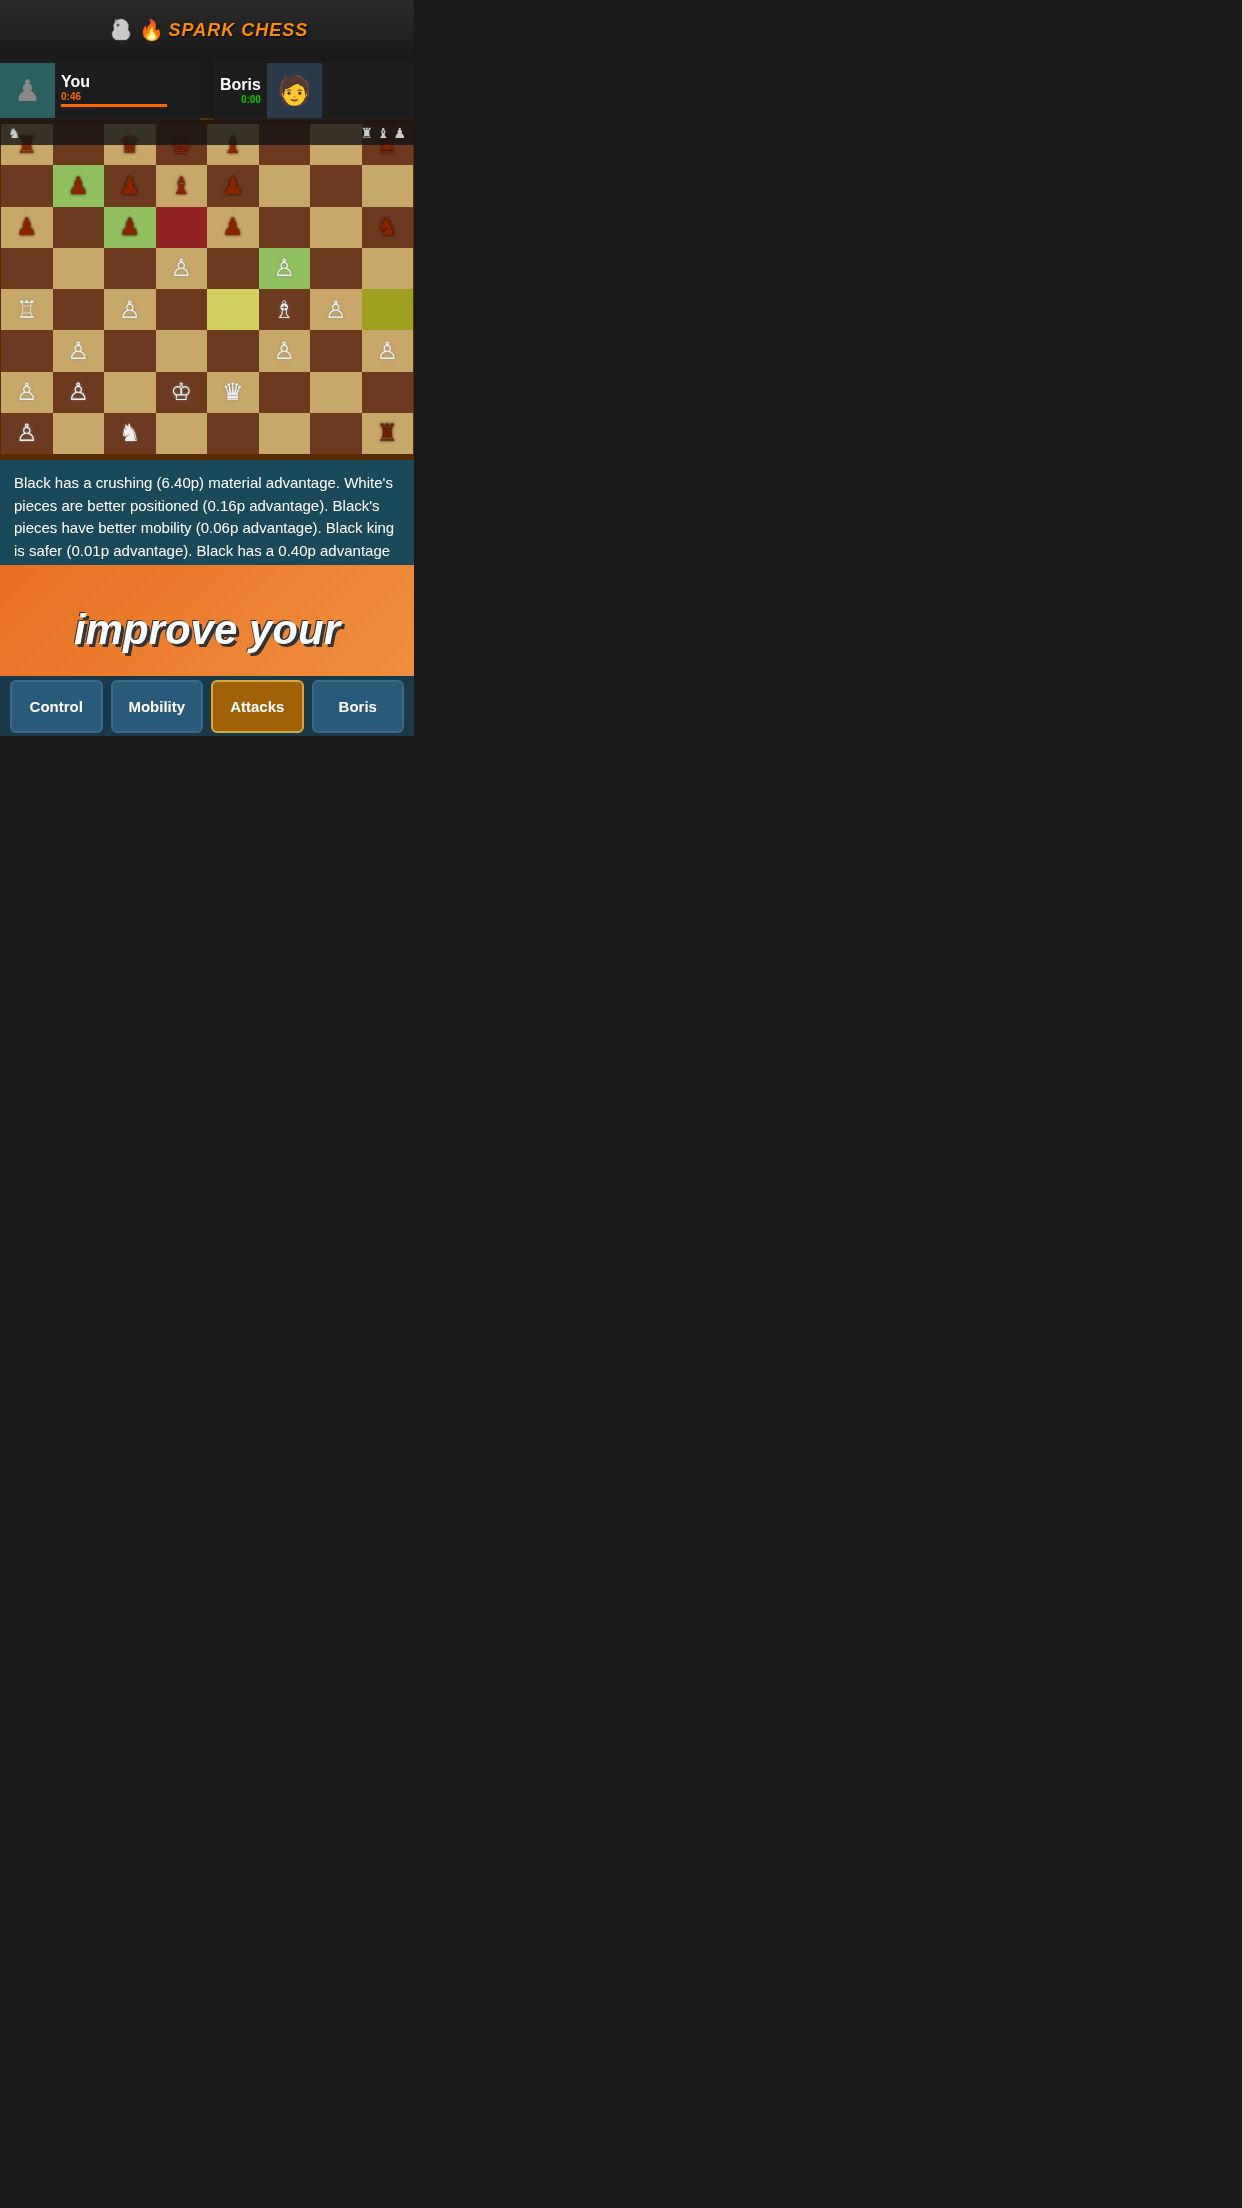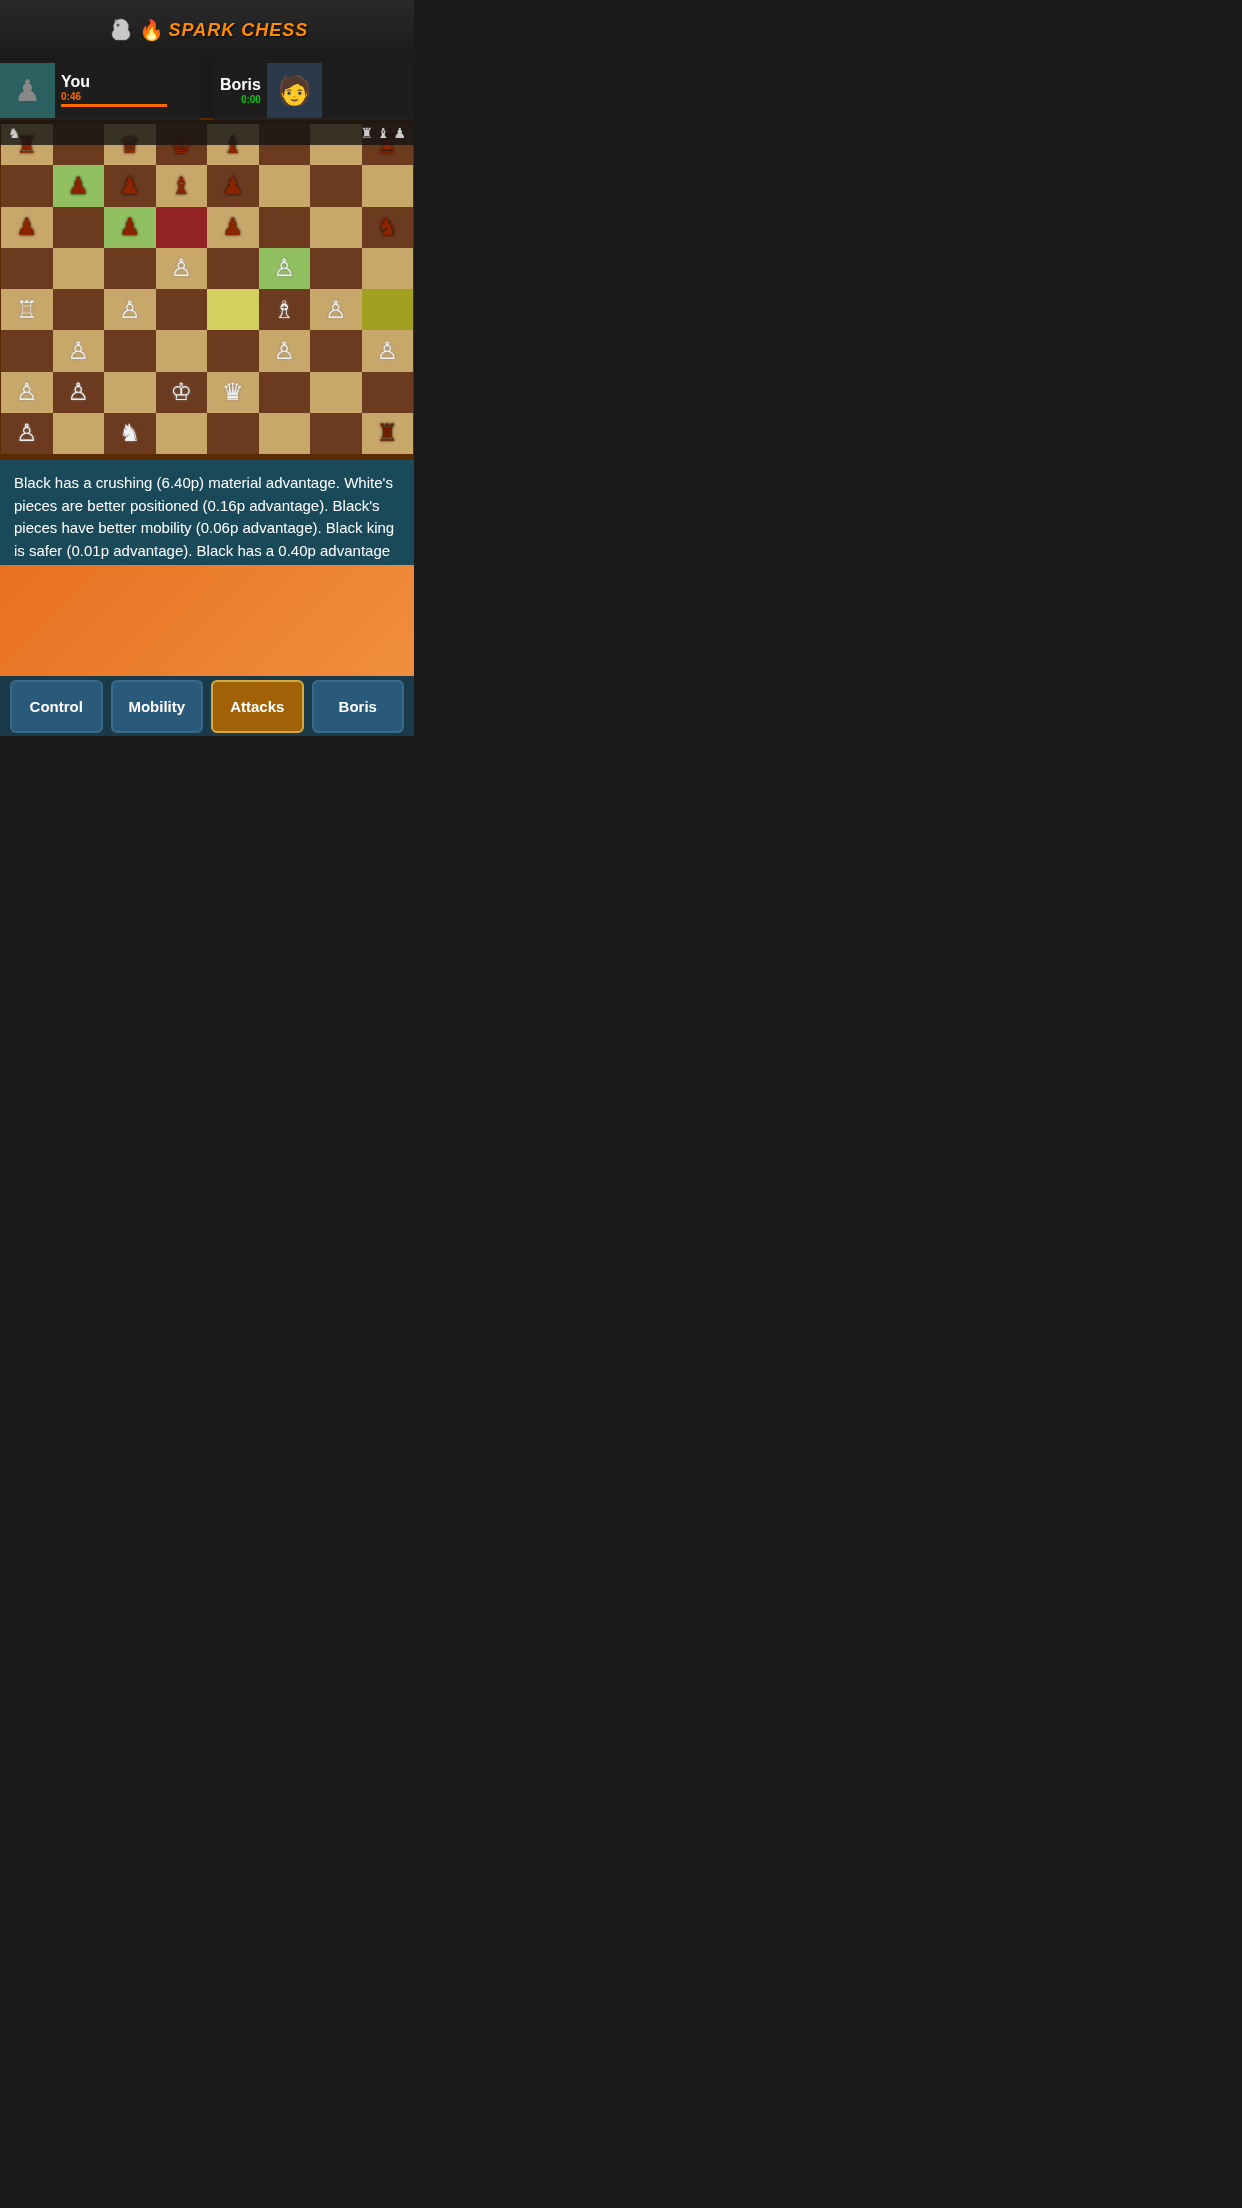--- a/index.html
+++ b/index.html
@@ -471,20 +471,21 @@
       </div>
   </div>
 </div>
 
 <div id="analysis-panel">
   <p class="analysis-text">Black has a crushing (6.40p) material advantage. White's pieces are better positioned (0.16p advantage). Black's pieces have better mobility (0.06p advantage). Black king is safer (0.01p advantage). Black has a 0.40p advantage from the piece structure. White's pawns are better positioned (0.00...</p>
 </div>
 
 <div id="promo-banner">
   <div class="promo-text">
+    <div>improve your</div>
   </div>
 </div>
 
 <div id="bottom-buttons">
   <button class="btn">Control</button>
   <button class="btn">Mobility</button>
   <button class="btn btn-active">Attacks</button>
   <button class="btn">Boris</button>
 </div>
 

